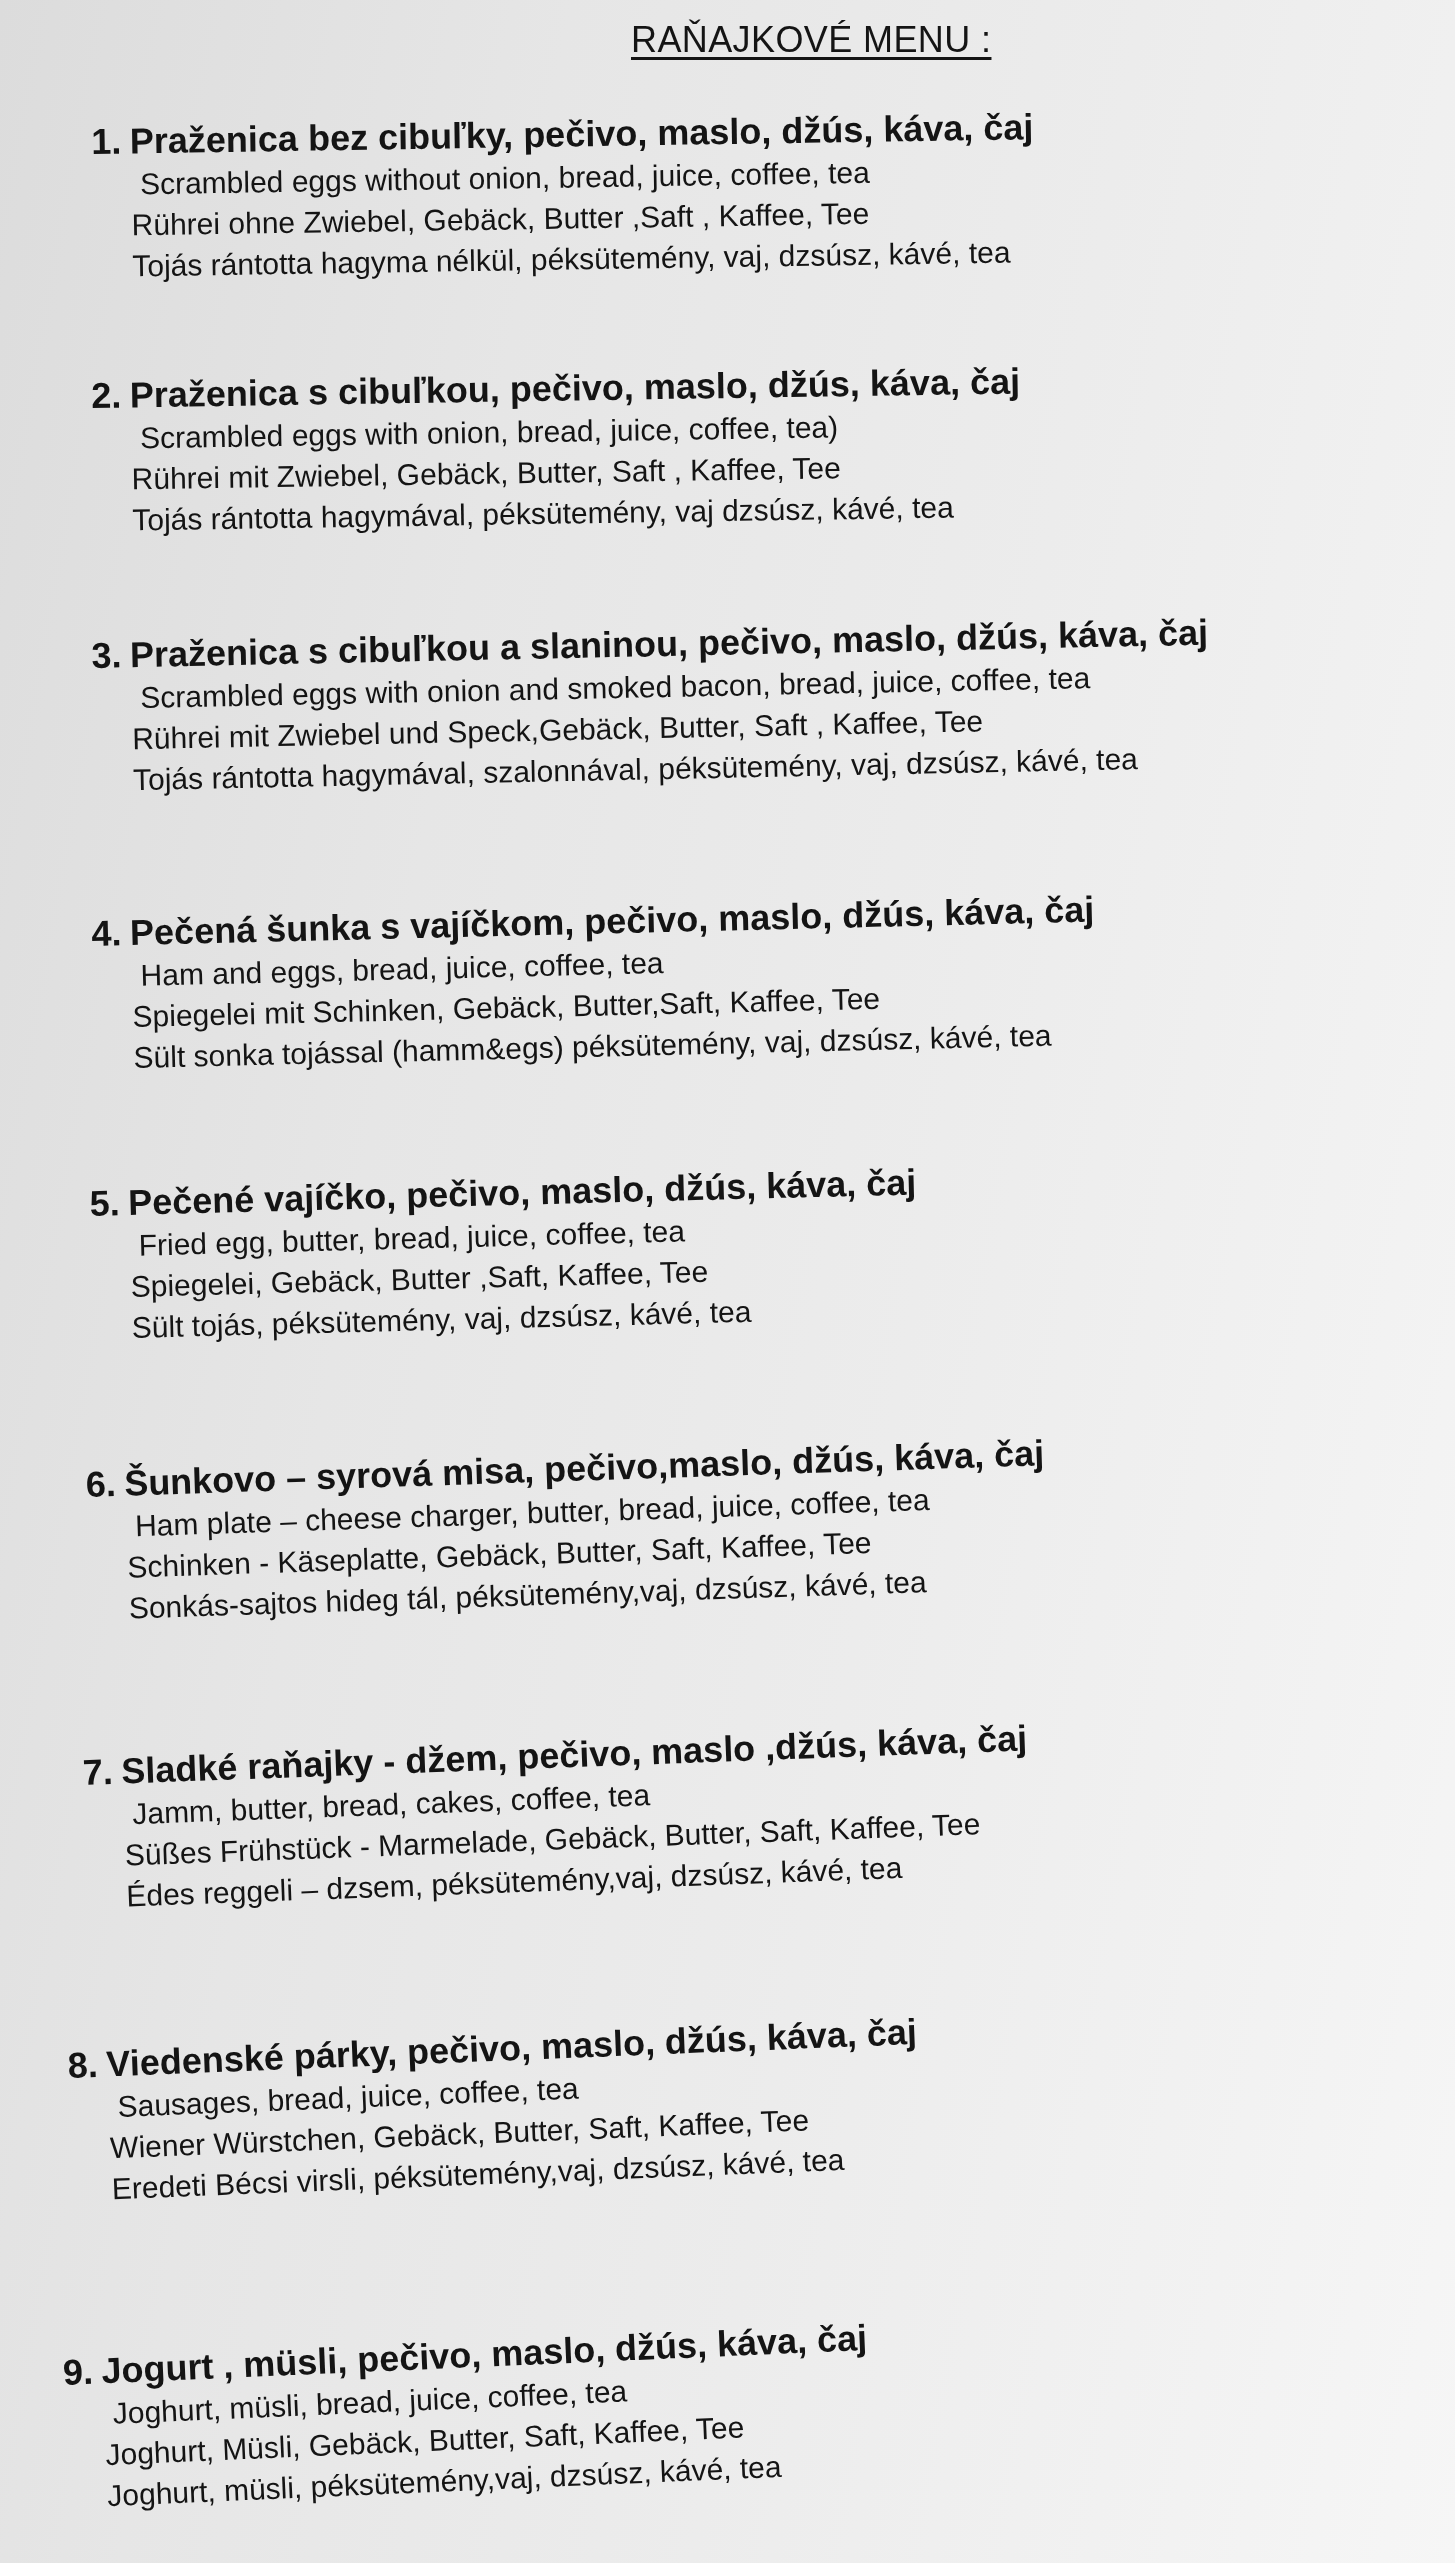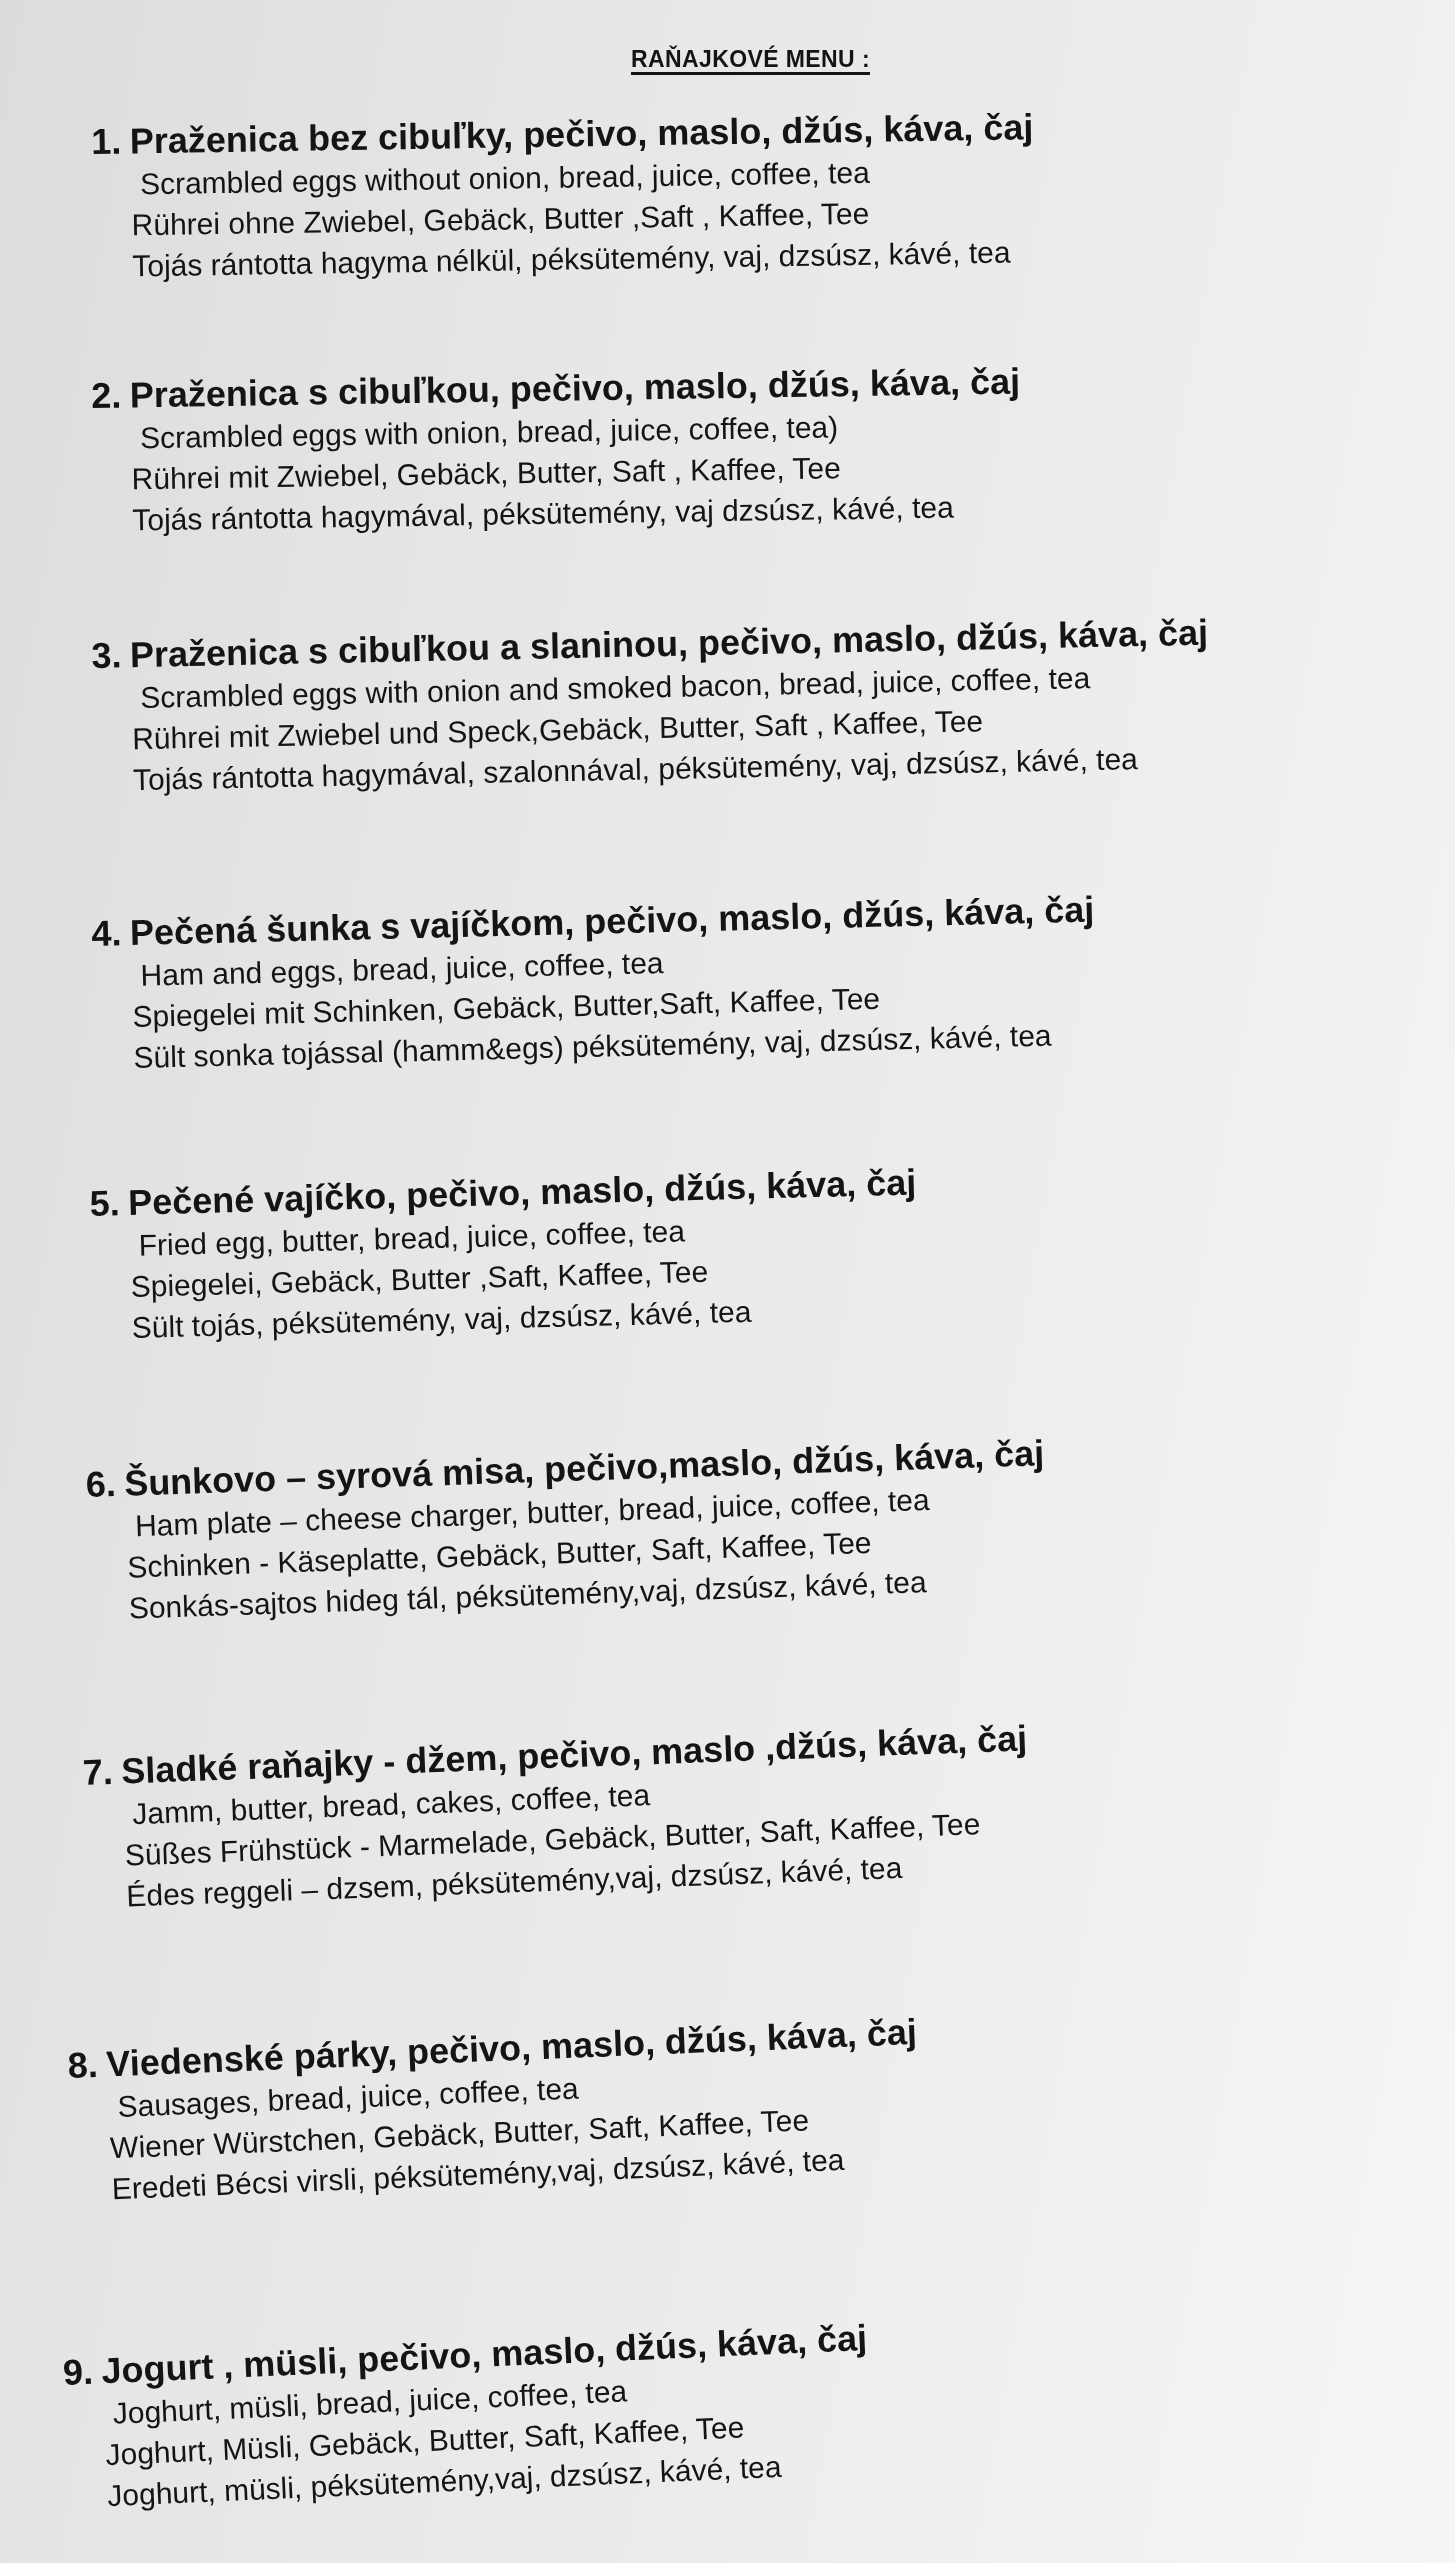--- a/index.html
+++ b/index.html
@@ -17,28 +17,27 @@
     }
     .page {
       position: absolute;
       left: 0; top: 0;
       width: 1456px; height: 2563px;
     }
     .title {
       position: absolute;
       left: 631px;
       top: 19px;
-      font-size: 23px;
-      font-weight: bold;
+      font-size: 36px;
+      font-weight: normal;
       letter-spacing: 0.4px;
       text-decoration: underline;
       text-decoration-thickness: 3.4px;
       text-underline-offset: 5.1px;
       white-space: nowrap;
-      margin-top: 27px;
     }
     .item {
       position: absolute;
       white-space: nowrap;
       transform-origin: left top;
     }
     .item-head {
       font-size: 36px;
       font-weight: bold;
       line-height: 44px;

